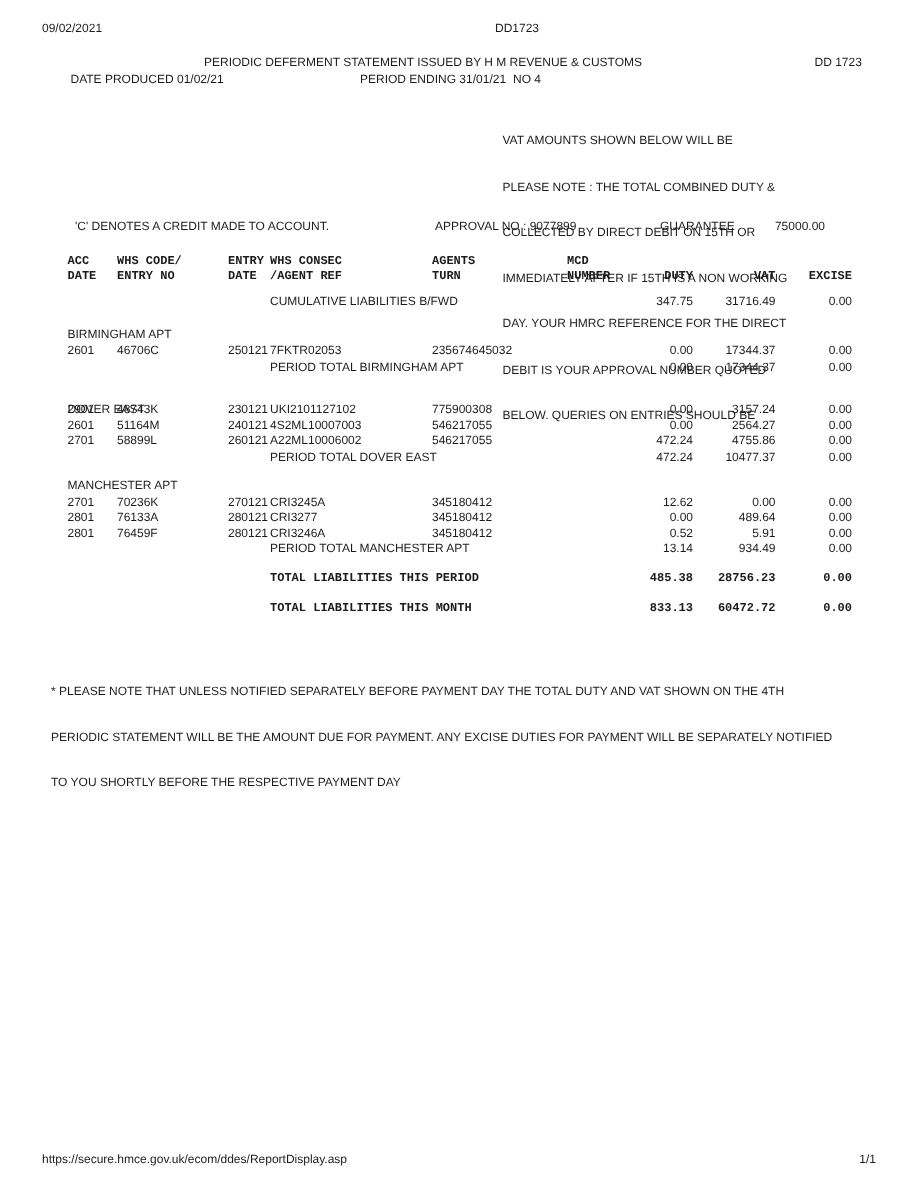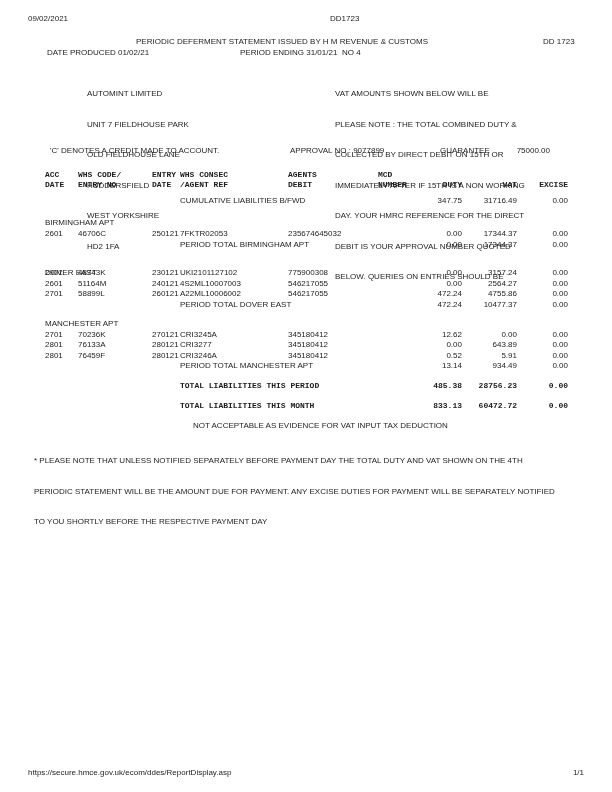--- a/index.html
+++ b/index.html
@@ -36,28 +36,20 @@
   <div class="ln" style="top:14px;left:28px;">09/02/2021</div>
   <div class="ln" style="top:14px;left:330px;">DD1723</div>
 
   <div class="ln" style="top:37px;left:136px;">PERIODIC DEFERMENT STATEMENT ISSUED BY H M REVENUE &amp; CUSTOMS</div>
   <div class="ln" style="top:37px;left:543px;">DD 1723</div>
 
   <div class="ln" style="top:48px;left:47px;">DATE PRODUCED 01/02/21</div>
   <div class="ln" style="top:48px;left:240px;">PERIOD ENDING 31/01/21</div>
   <div class="ln" style="top:48px;left:342px;">NO 4</div>
 
-  <div class="ln addr" style="top:69px;left:87px;">
-    <div class="al">AUTOMINT LIMITED</div>
-    <div class="al">UNIT 7 FIELDHOUSE PARK</div>
-    <div class="al">OLD FIELDHOUSE LANE</div>
-    <div class="al">HUDDERSFIELD</div>
-    <div class="al">WEST YORKSHIRE</div>
-    <div class="al">HD2 1FA</div>
-  </div>
 
   <div class="ln note" style="top:69px;left:335px;">
     <div class="nl">VAT AMOUNTS SHOWN BELOW WILL BE</div>
     <div class="nl">PLEASE NOTE : THE TOTAL COMBINED DUTY &amp;</div>
     <div class="nl">COLLECTED BY DIRECT DEBIT ON 15TH OR</div>
     <div class="nl">IMMEDIATELY AFTER IF 15TH IS A NON WORKING</div>
     <div class="nl">DAY. YOUR HMRC REFERENCE FOR THE DIRECT</div>
     <div class="nl">DEBIT IS YOUR APPROVAL NUMBER QUOTED</div>
     <div class="nl">BELOW. QUERIES ON ENTRIES SHOULD BE</div>
   </div>
@@ -73,21 +65,21 @@
     <span class="cc">ENTRY</span>
     <span class="cd">WHS CONSEC</span>
     <span class="ce">AGENTS</span>
     <span class="ci">MCD</span>
   </div>
   <div class="trow b" style="top:180px;">
     <span class="ca">DATE</span>
     <span class="cb">ENTRY NO</span>
     <span class="cc">DATE</span>
     <span class="cd">/AGENT REF</span>
-    <span class="ce">DEBIT</span>
+    <span class="ce">TURN</span>
     <span class="ci">NUMBER</span>
     <span class="cf">DUTY</span>
     <span class="cg">VAT</span>
     <span class="ch">EXCISE</span>
   </div>
 
   <div class="trow" style="top:196px;">
     <span class="cd">CUMULATIVE LIABILITIES B/FWD</span>
     <span class="cf">347.75</span>
     <span class="cg">31716.49</span>
@@ -161,21 +153,21 @@
     <span class="cg">0.00</span>
     <span class="ch">0.00</span>
   </div>
   <div class="trow" style="top:340px;">
     <span class="ca">2801</span>
     <span class="cb">76133A</span>
     <span class="cc">280121</span>
     <span class="cd">CRI3277</span>
     <span class="ce">345180412</span>
     <span class="cf">0.00</span>
-    <span class="cg">643.89</span>
+    <span class="cg">489.64</span>
     <span class="ch">0.00</span>
   </div>
   <div class="trow" style="top:350.5px;">
     <span class="ca">2801</span>
     <span class="cb">76459F</span>
     <span class="cc">280121</span>
     <span class="cd">CRI3246A</span>
     <span class="ce">345180412</span>
     <span class="cf">0.52</span>
     <span class="cg">5.91</span>
@@ -194,21 +186,20 @@
     <span class="cg">28756.23</span>
     <span class="ch">0.00</span>
   </div>
   <div class="trow b" style="top:401px;">
     <span class="cd">TOTAL LIABILITIES THIS MONTH</span>
     <span class="cf">833.13</span>
     <span class="cg">60472.72</span>
     <span class="ch">0.00</span>
   </div>
 
-  <div class="ln" style="top:421px;left:193px;">NOT ACCEPTABLE AS EVIDENCE FOR VAT INPUT TAX DEDUCTION</div>
 
   <div class="ln fnote" style="top:436px;left:34px;">
     <div class="fl">* PLEASE NOTE THAT UNLESS NOTIFIED SEPARATELY BEFORE PAYMENT DAY THE TOTAL DUTY AND VAT SHOWN ON THE 4TH</div>
     <div class="fl">PERIODIC STATEMENT WILL BE THE AMOUNT DUE FOR PAYMENT. ANY EXCISE DUTIES FOR PAYMENT WILL BE SEPARATELY NOTIFIED</div>
     <div class="fl">TO YOU SHORTLY BEFORE THE RESPECTIVE PAYMENT DAY</div>
   </div>
 
   <div class="ln" style="top:768px;left:28px;">https://secure.hmce.gov.uk/ecom/ddes/ReportDisplay.asp</div>
   <div class="ln" style="top:768px;left:558px;width:26px;text-align:right;">1/1</div>
 

